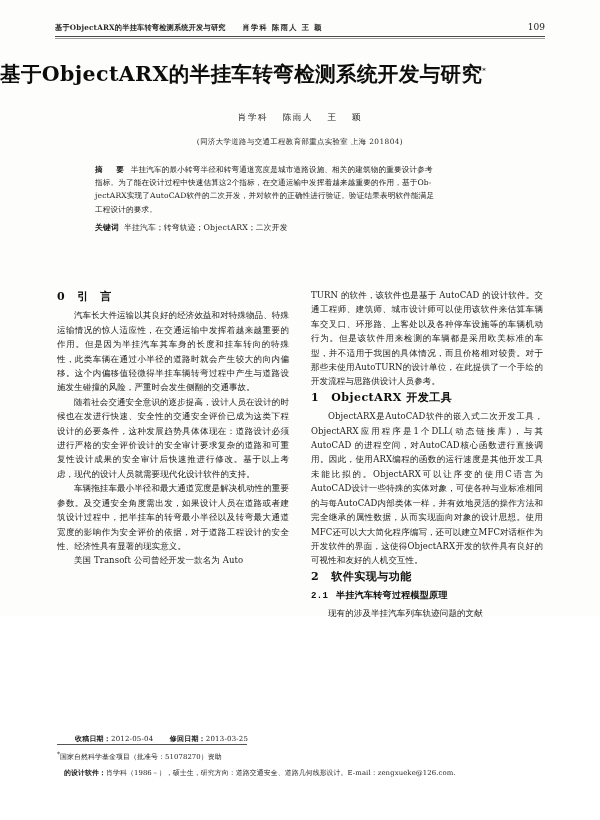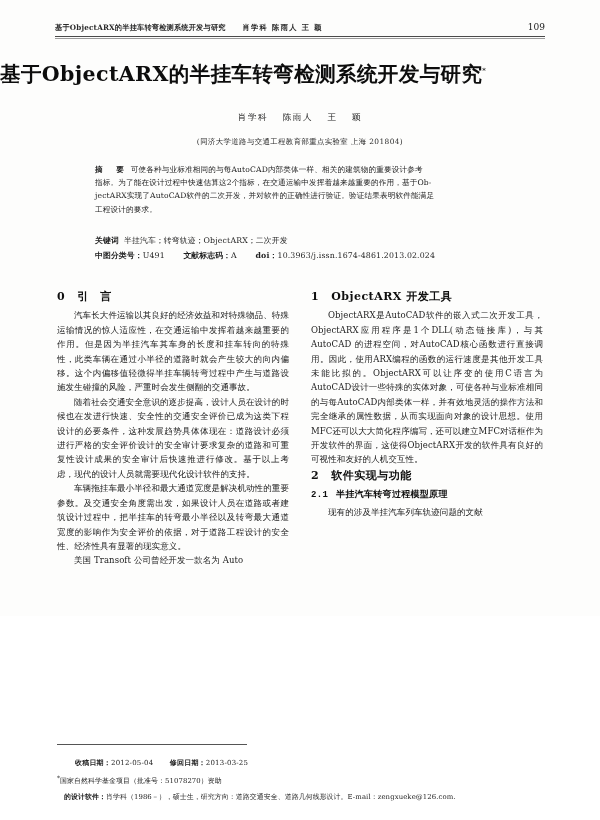--- a/index.html
+++ b/index.html
@@ -125,21 +125,21 @@
     letter-spacing: 3px;
     margin-right: 4px;
     margin-top: 13px;
   }
   .kw-line, .clc-line {
     font-size: 7.8px;
     line-height: 13.6px;
     color: #1f1f1f;
     letter-spacing: 0.15px;
   }
-  .kw-line { margin-top: 18px; }
+  .kw-line { margin-top: 5px; }
   .clc-line { margin-top: 2px; }
   .bold-label { font-weight: 700; }
   .clc-line .gap { display: inline-block; width: 16px; }
   .doi-label { font-weight: 700; }
 
   
   .col {
     position: absolute;
     top: 288px;
     width: 232px;
@@ -187,21 +187,20 @@
     position: absolute;
     left: 57px;
     top: 734px;
     width: 470px;
     color: #242424;
   }
   .fn-dates {
     font-size: 7px;
     letter-spacing: 0.2px;
     margin-left: 18px;
-    margin-top: 24px;
   }
   .fn-dates .lbl { font-weight: 700; }
   .fn-dates .gap { display: inline-block; width: 14px; }
   .fn-item {
     font-size: 6.9px;
     letter-spacing: 0.1px;
     margin-top: 6px;
   }
   .fn-item .lbl { font-weight: 700; }
   .fn-item.indent { margin-left: 7px; }
@@ -234,48 +233,44 @@
     <span>肖学科</span>
     <span>陈雨人</span>
     <span>王</span>
     <span>颖</span>
   </div>
 
   <div class="affiliation">(同济大学道路与交通工程教育部重点实验室   上海  201804)</div>
 
   <div class="abstract-block">
     <div class="abs-line">
-      <span class="abs-label">摘　要</span><span>可使各种与业标准相同的与每AutoCAD内部类体一样、相关的建筑物的重要设计参考</span>
+      <span class="abs-label">摘　要</span><span>半挂汽车的最小转弯半径和转弯通道宽度是城市道路设施、相关的建筑物的重要设计参考</span>
     </div>
     <div class="abs-line">指标。为了能在设计过程中快速估算这2个指标，在交通运输中发挥着越来越重要的作用，基于Ob-</div>
     <div class="abs-line">jectARX实现了AutoCAD软件的二次开发，并对软件的正确性进行验证。验证结果表明软件能满足</div>
     <div class="abs-line">工程设计的要求。</div>
 
     <div class="kw-line">
       <span class="bold-label">关键词</span>&nbsp;&nbsp;<span>半挂汽车；转弯轨迹；ObjectARX；二次开发</span>
     </div>
 
-    <div class="clc-line">
-      <span class="bold-label">中图分类号：</span><span>U491</span><span class="gap"></span>
-      <span class="bold-label">文献标志码：</span><span>A</span><span class="gap"></span>
-      <span class="doi-label">doi：</span><span class="smallcaps-en">10.3963/j.issn.1674-4861.2013.02.024</span>
-    </div>
   </div>
 
   <div class="col col-left">
     <div class="sec-h1">
       <span class="num">0</span><span>引　言</span>
     </div>
     <p class="para">汽车长大件运输以其良好的经济效益和对特殊物品、特殊运输情况的惊人适应性，在交通运输中发挥着越来越重要的作用。但是因为半挂汽车其车身的长度和挂车转向的特殊性，此类车辆在通过小半径的道路时就会产生较大的向内偏移。这个内偏移值轻微得半挂车辆转弯过程中产生与道路设施发生碰撞的风险，严重时会发生侧翻的交通事故。</p>
     <p class="para">随着社会交通安全意识的逐步提高，设计人员在设计的时候也在发进行快速、安全性的交通安全评价已成为这类下程设计的必要条件，这种发展趋势具体体现在：道路设计必须进行严格的安全评价设计的安全审计要求复杂的道路和可重复性设计成果的安全审计后快速推进行修改。基于以上考虑，现代的设计人员就需要现代化设计软件的支持。</p>
     <p class="para">车辆拖挂车最小半径和最大通道宽度是解决机动性的重要参数。及交通安全角度需出发，如果设计人员在道路或者建筑设计过程中，把半挂车的转弯最小半径以及转弯最大通道宽度的影响作为安全评价的依据，对于道路工程设计的安全性、经济性具有显著的现实意义。</p>
     <p class="para">美国 Transoft 公司曾经开发一款名为 Auto</p>
   </div>
 
   <div class="col col-right">
+    <p class="para cont">TURN 的软件，该软件也是基于 AutoCAD 的设计软件。交通工程师、建筑师、城市设计师可以使用该软件来估算车辆车交叉口、环形路、上客处以及各种停车设施等的车辆机动行为。但是该软件用来检测的车辆都是采用欧美标准的车型，并不适用于我国的具体情况，而且价格相对较贵。对于那些未使用AutoTURN的设计单位，在此提供了一个手绘的开发流程与思路供设计人员参考。</p>
     <div class="sec-h1">
       <span class="num">1</span><span>ObjectARX 开发工具</span>
     </div>
     <p class="para">ObjectARX是AutoCAD软件的嵌入式二次开发工具，ObjectARX应用程序是1个DLL(动态链接库)，与其 AutoCAD 的进程空间，对AutoCAD核心函数进行直接调用。因此，使用ARX编程的函数的运行速度是其他开发工具未能比拟的。ObjectARX可以让序变的使用C语言为AutoCAD设计一些特殊的实体对象，可使各种与业标准相同的与每AutoCAD内部类体一样，并有效地灵活的操作方法和完全继承的属性数据，从而实现面向对象的设计思想。使用MFC还可以大大简化程序编写，还可以建立MFC对话框作为开发软件的界面，这使得ObjectARX开发的软件具有良好的可视性和友好的人机交互性。</p>
     <div class="sec-h1">
       <span class="num">2</span><span>软件实现与功能</span>
     </div>
     <div class="sec-h2">
       <span class="num">2.1</span><span>半挂汽车转弯过程模型原理</span>
     </div>

